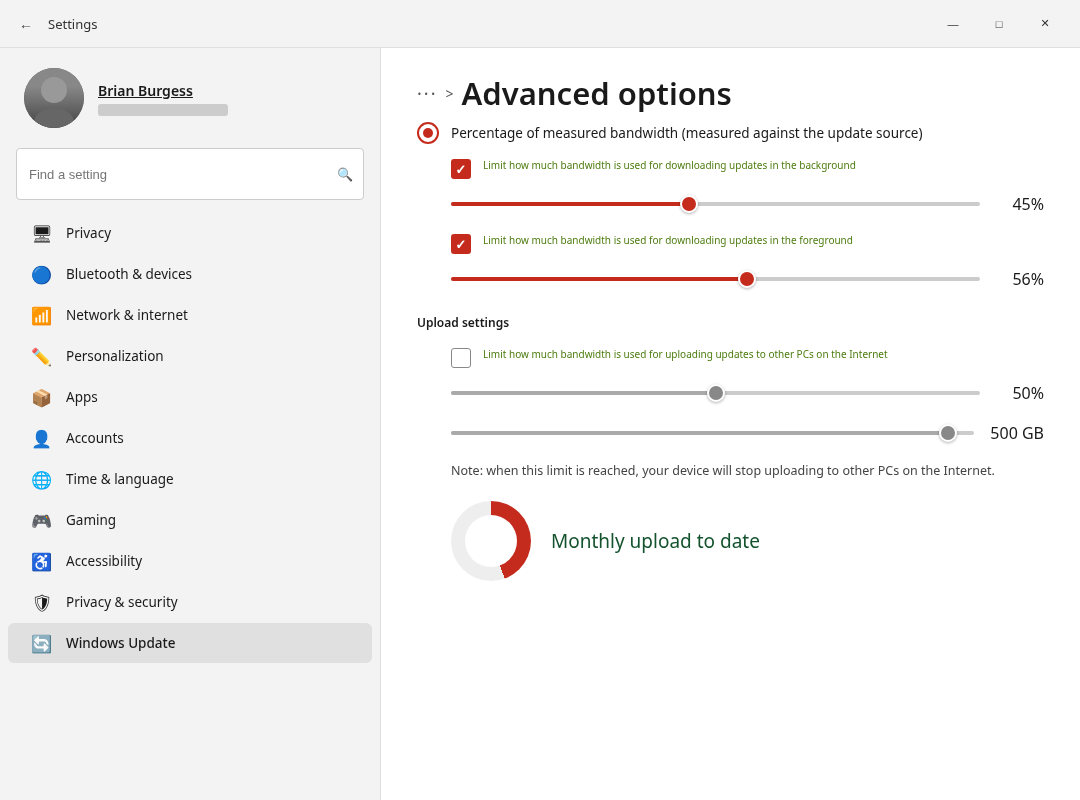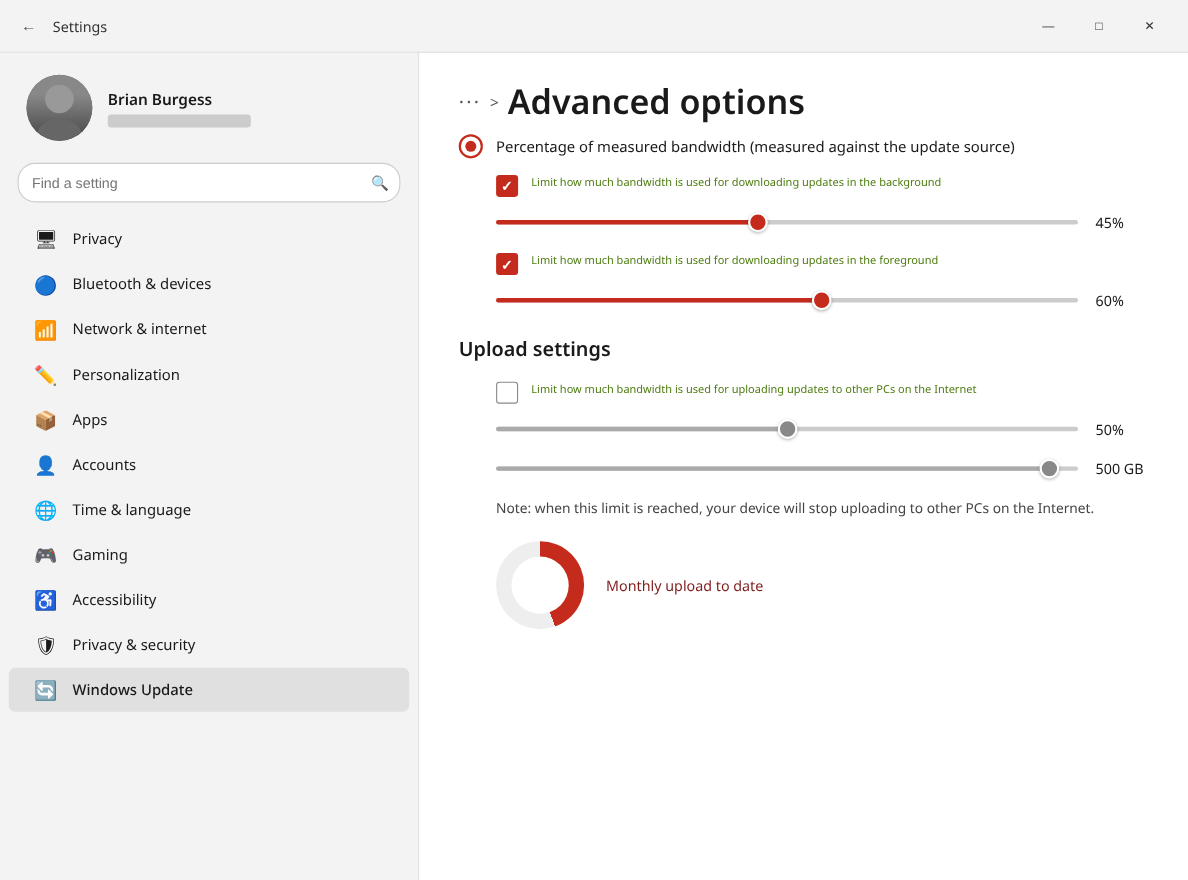--- a/index.html
+++ b/index.html
@@ -79,35 +79,35 @@
       display: flex; align-items: center; justify-content: center;
     }
     .avatar-inner {
       width: 60px; height: 60px;
       background: linear-gradient(180deg, #888 30%, #444 100%);
       border-radius: 50%;
       display: flex; align-items: flex-end; justify-content: center;
       overflow: hidden;
     }
     .user-info { display: flex; flex-direction: column; gap: 4px; }
-    .user-name { font-size: 14px; font-weight: 600; color: #1a1a1a; }
+    .user-name { font-size: 14px; font-weight: 600; color: #1a1a1a; text-decoration: underline; }
     .user-email-bar {
       width: 130px; height: 12px;
       background: #ccc;
       border-radius: 3px;
     }
     .search-box {
       margin: 4px 16px 12px 16px;
       position: relative;
     }
     .search-input {
       width: 100%;
-      height: 36px;
+      height: 52px;
       border: 1px solid #ccc;
-      border-radius: 16px;
+      border-radius: 4px;
       padding: 0 36px 0 12px;
       font-size: 13px;
       background: white;
       outline: none;
     }
     .search-icon-wrap {
       position: absolute;
       right: 10px; top: 50%;
       transform: translateY(-50%);
       color: #666;
@@ -224,23 +224,23 @@
       width: 18px; height: 18px;
       border-radius: 50%;
       background: #c42b1c;
       border: 2px solid white;
       box-shadow: 0 1px 3px rgba(0,0,0,0.3);
       cursor: pointer;
     }
     .slider-thumb-gray {
       background: #888;
     }
-    .slider-value { font-size: 13px; color: #1a1a1a; min-width: 48px; }
+    .slider-value { font-size: 16px; color: #1a1a1a; min-width: 48px; text-align: right; }
     .section-heading {
-      font-size: 18px;
+      font-size: 12px;
       font-weight: 600;
       color: #1a1a1a;
       margin: 24px 0 16px 0;
     }
     .note-text {
       font-size: 12.5px;
       color: #444;
       line-height: 1.5;
       margin-left: 34px;
       margin-top: 8px;
@@ -368,21 +368,21 @@
         <span class="checkmark">✓</span>
       </div>
       <span class="checkbox-label">Limit how much bandwidth is used for downloading updates in the foreground</span>
     </div>
 
     <div class="slider-row">
       <div class="slider-track" id="fg-track">
         <div class="slider-fill" id="fg-fill" style="width: 56%;"></div>
         <div class="slider-thumb" id="fg-thumb" style="left: 56%;"></div>
       </div>
-      <span class="slider-value">60%</span>
+      <span class="slider-value">56%</span>
     </div>
 
     <div class="section-heading">Upload settings</div>
 
     <div class="checkbox-row">
       <div class="checkbox-unchecked"></div>
       <span class="checkbox-label">Limit how much bandwidth is used for uploading updates to other PCs on the Internet</span>
     </div>
 
     <div class="slider-row">
@@ -402,17 +402,17 @@
       <span class="slider-value">500 GB</span>
     </div>
 
     <p class="note-text">Note: when this limit is reached, your device will stop uploading to other PCs on the Internet.</p>
 
     <div style="display:flex; align-items:center; gap:20px; margin-left:34px; margin-top:20px;">
       <div style="width:80px;height:80px;border-radius:50%;background:conic-gradient(#c42b1c 0deg 160deg,#eee 160deg 360deg);display:flex;align-items:center;justify-content:center;">
         <div style="width:52px;height:52px;background:white;border-radius:50%;"></div>
       </div>
       <div style="display:flex;flex-direction:column;gap:4px;">
-        <span style="font-size:13px;color:#7f1d1d;">Monthly upload to date</span>
+        <span style="font-size:19px;color:#14532d;">Monthly upload to date</span>
       </div>
     </div>
   </div>
 </div>
 
 </body></html>

